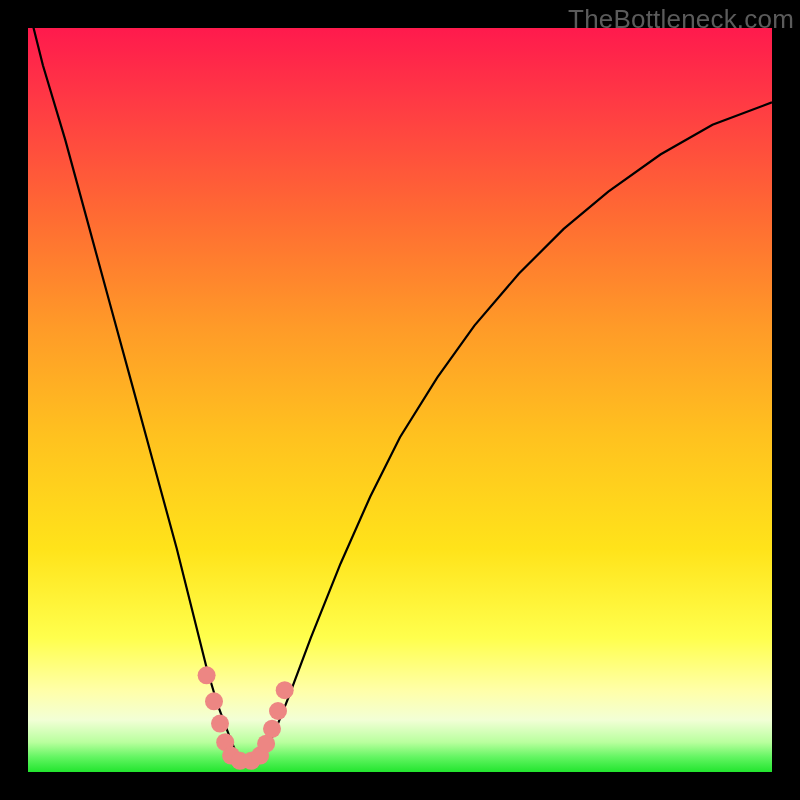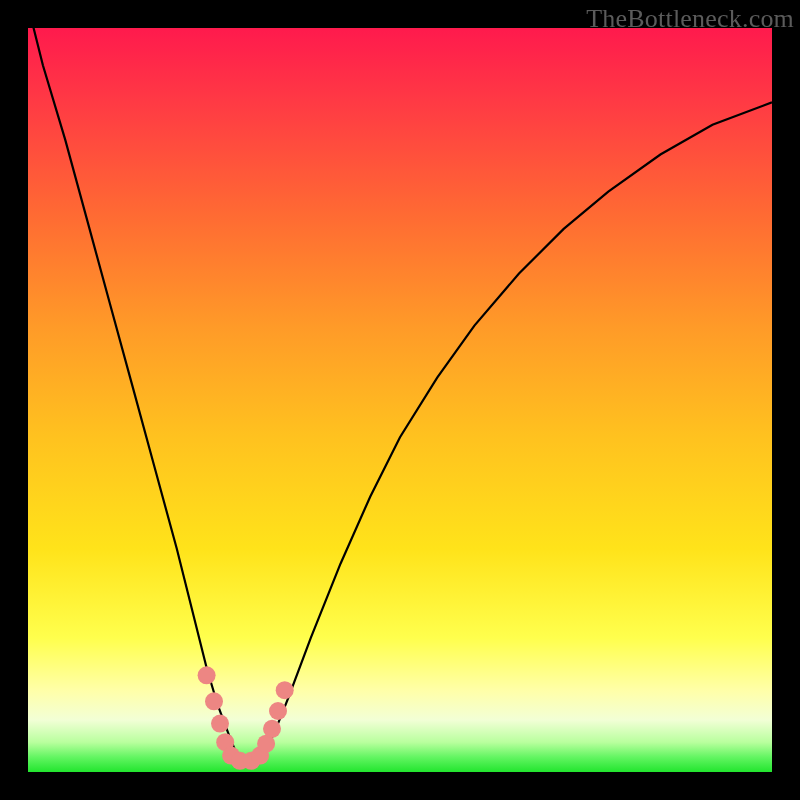--- a/index.html
+++ b/index.html
@@ -25,21 +25,21 @@
     overflow: hidden;
   }
   .watermark {
     position: absolute;
     top: 4px;
     right: 6px;
     color: #5b5b5b;
     font-size: 26px;
     letter-spacing: 0.2px;
     font-weight: 400;
-    font-family: Liberation Serif, serif;
+    font-family: Liberation Sans, sans-serif;
   }
   .curve {
     stroke: #000;
     stroke-width: 2.2;
     fill: none;
   }
   .dot {
     fill: #ed8683;
   }
 </style>

